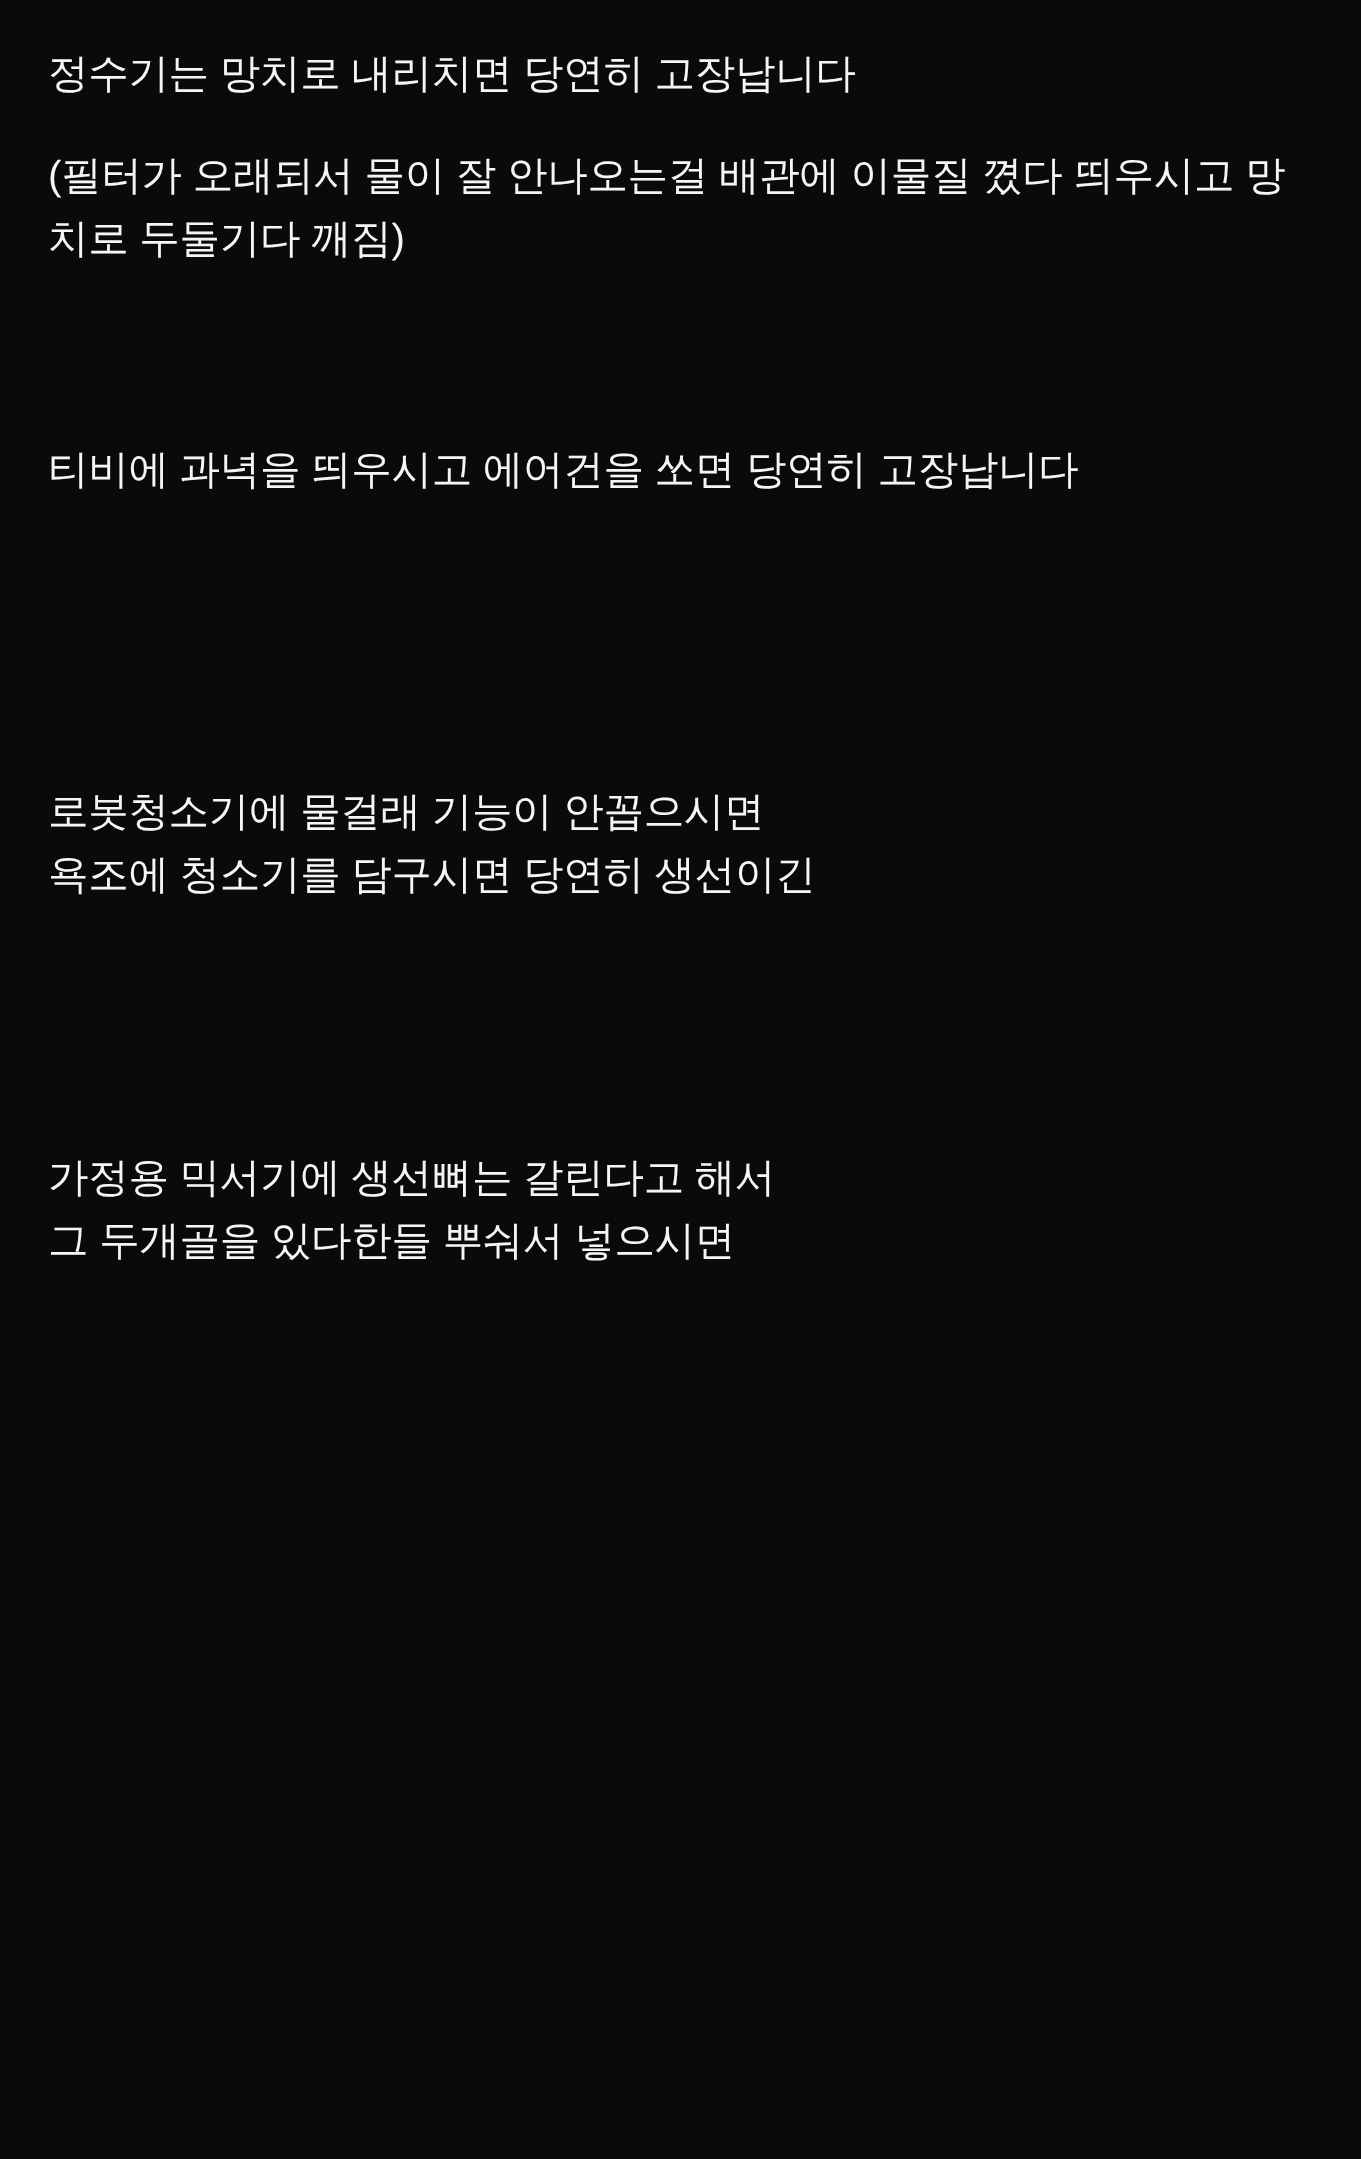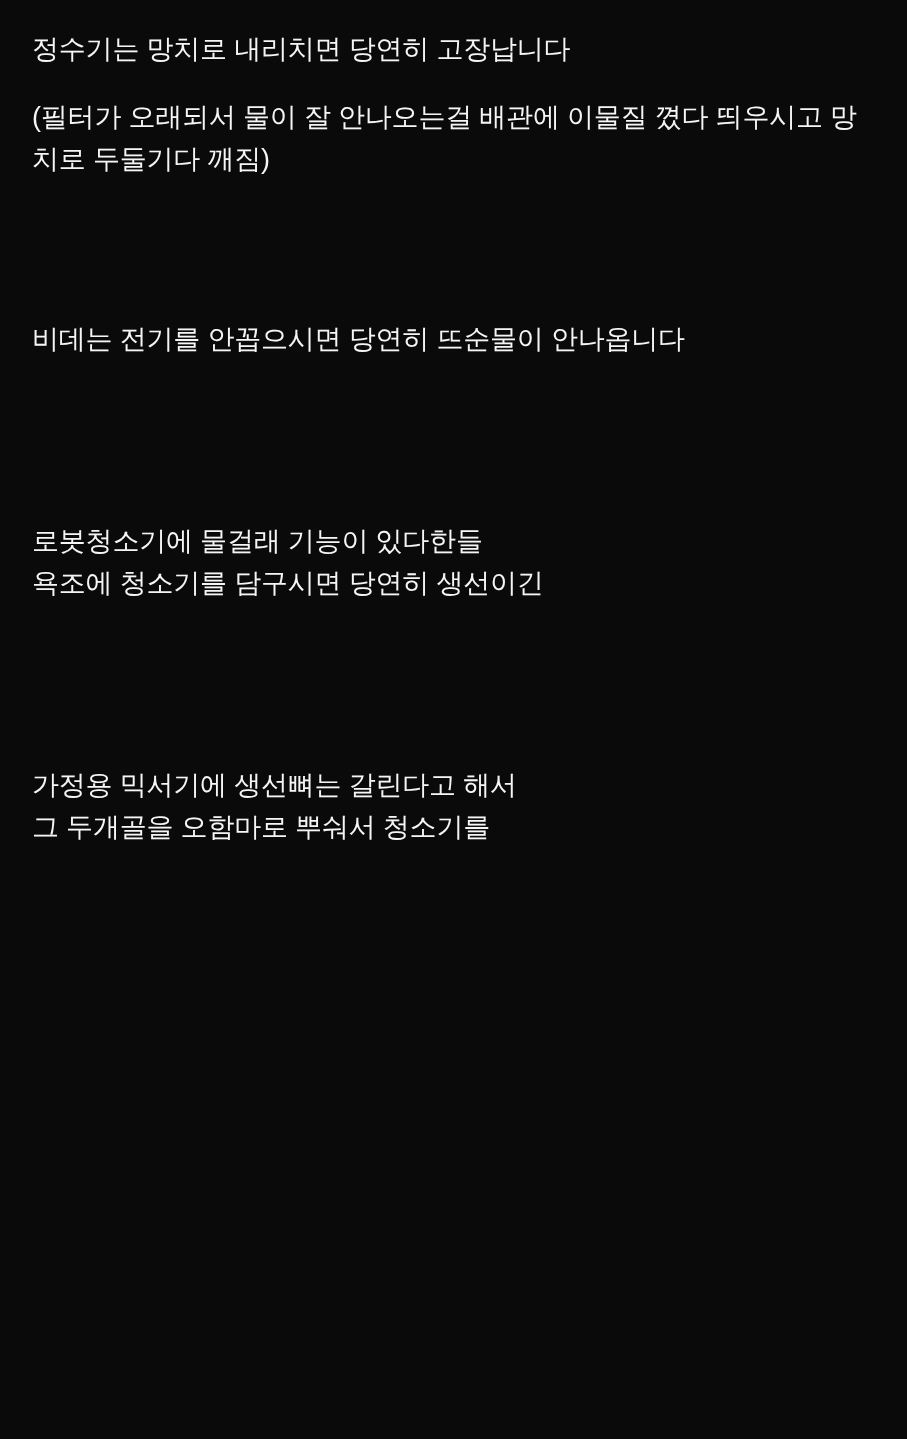--- a/index.html
+++ b/index.html
@@ -42,38 +42,38 @@
 
   <div class="block">정수기는 망치로 내리치면 당연히 고장납니다</div>
 
   <div class="gap-s"></div>
 
   <div class="block">(필터가 오래되서 물이 잘 안나오는걸 배관에 이물질 꼈다 띄우시고 망치로 두둘기다 깨짐)</div>
 
   <div class="gap-xl"></div>
   <div class="gap-s"></div>
 
+  <div class="block">티비에 과녁을 띄우시고 에어건을 쏘면 당연히 고장납니다</div>
 
 
   <div class="gap-s"></div>
 
-  <div class="block">비데는 전기를 안꼽으시면 당연히 뜨순물이 안나옵니다</div>
 
   <div class="gap-xl"></div>
   <div class="gap-l"></div>
 
-  <div class="block">로봇청소기에 물걸래 기능이 있다한들</div>
+  <div class="block">로봇청소기에 물걸래 기능이 안꼽으시면</div>
 
   <div class="block">욕조에 청소기를 담구시면 당연히 생선이긴</div>
 
   <div class="gap-xl"></div>
   <div class="gap-l"></div>
 
   <div class="block">가정용 믹서기에 생선뼈는 갈린다고 해서</div>
 
 
-  <div class="block">그 두개골을 오함마로 뿌숴서 청소기를</div>
+  <div class="block">그 두개골을 있다한들 뿌숴서 넣으시면</div>
 
   <div class="gap-s"></div>
 
 
 
 </div>
 
 </body></html>

